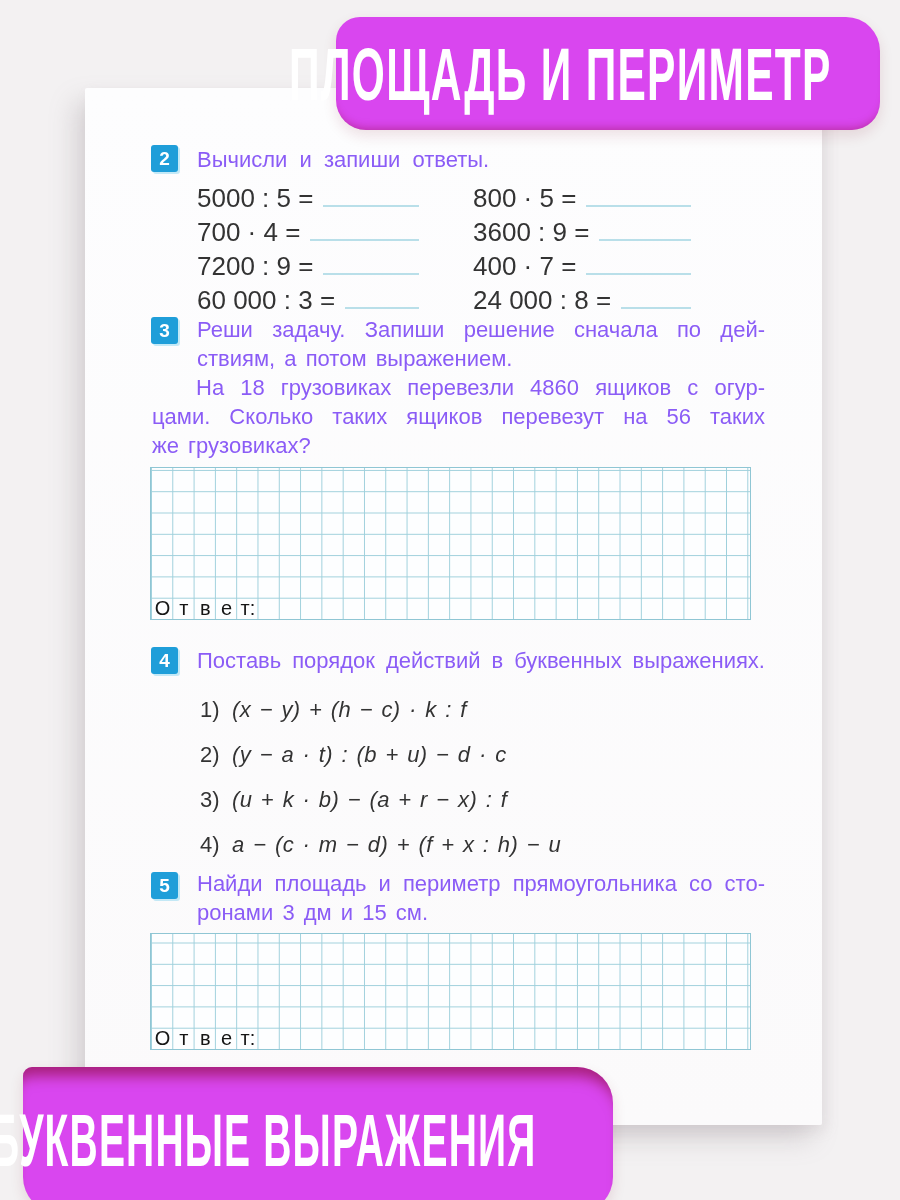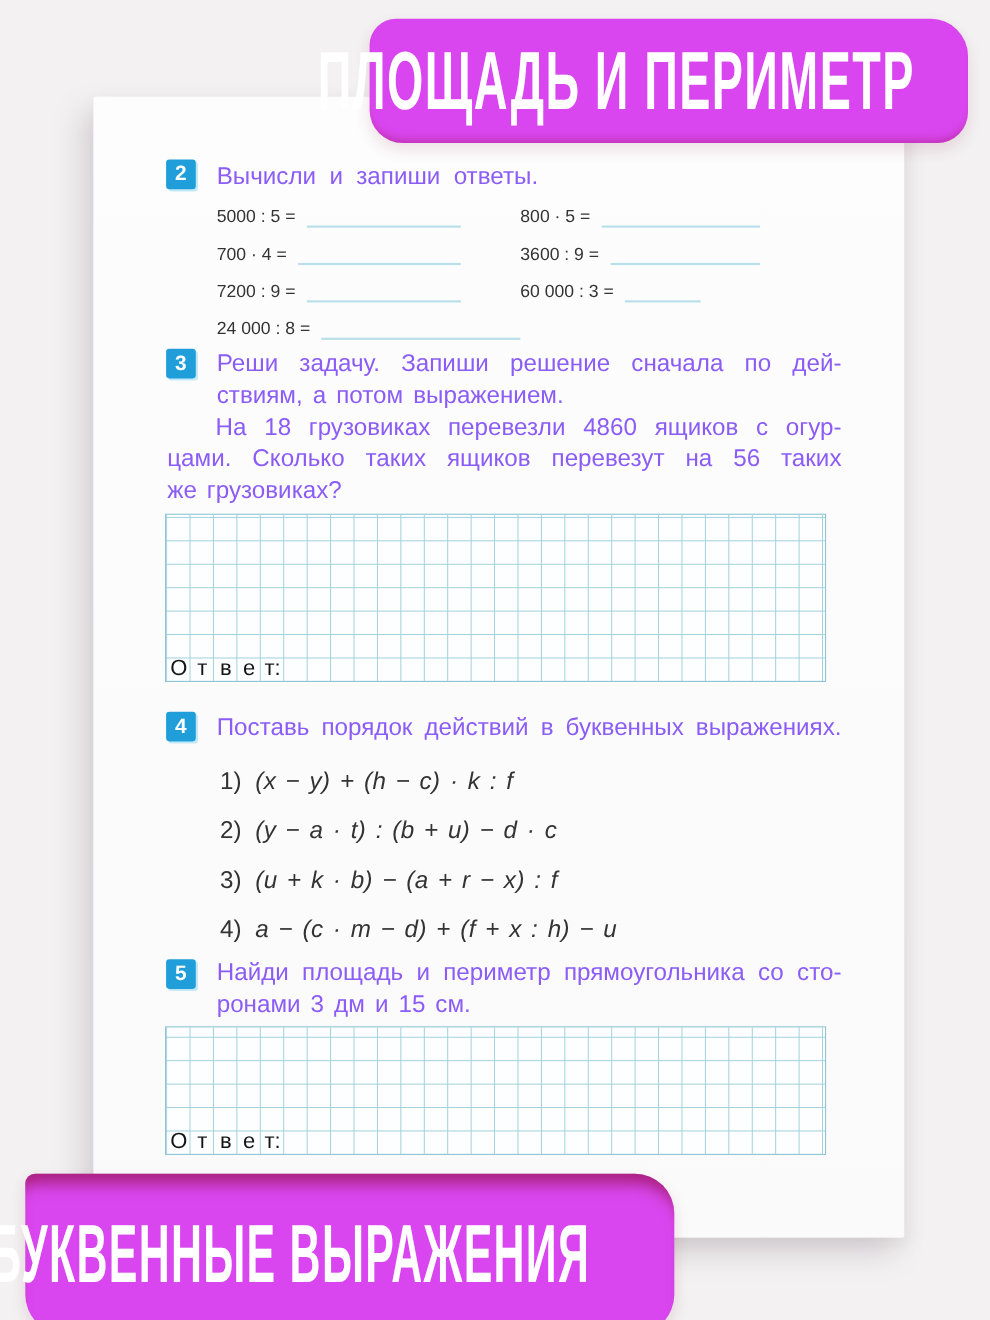--- a/index.html
+++ b/index.html
@@ -60,21 +60,21 @@
   }
   .t2title{left:197px;top:148px;word-spacing:6px;}
 
   
   .t2rows{
     position:absolute;left:197px;top:177px;width:494px;z-index:3;
     display:grid;grid-template-columns:276px 218px;grid-auto-rows:34px;
   }
   .pcell{display:flex;align-items:flex-end;}
   .pcell.pl{padding-right:54px;}
-  .pexpr{font-size:16px;line-height:26px;color:#333;white-space:pre;}
+  .pexpr{font-size:26px;line-height:26px;color:#333;white-space:pre;}
   .blank{flex:1;height:0;border-bottom:2px solid #b9dfe9;margin:0 0 4px 10px;}
 
   .t3l1{left:197px;top:318px;width:568px;}
   .t3l2{left:197px;top:347px;}
   .t3l3{left:196px;top:376px;width:569px;}
   .t3l4{left:152px;top:405px;width:613px;}
   .t3l5{left:152px;top:434px;}
 
   .t4title{left:197px;top:649px;width:568px;}
   .t4item{position:absolute;left:200px;font-size:22px;line-height:24px;color:#333;white-space:nowrap;z-index:3;}
@@ -127,20 +127,24 @@
         <span class="blank"></span>
       </div>
     <div class="pcell">
         <span class="pexpr">3600 : 9 =</span>
         <span class="blank"></span>
       </div>
     <div class="pcell pl">
         <span class="pexpr">7200 : 9 =</span>
         <span class="blank"></span>
       </div>
+    <div class="pcell">
+        <span class="pexpr">400 · 7 =</span>
+        <span class="blank"></span>
+      </div>
     <div class="pcell pl">
         <span class="pexpr">60 000 : 3 =</span>
         <span class="blank"></span>
       </div>
     <div class="pcell">
         <span class="pexpr">24 000 : 8 =</span>
         <span class="blank"></span>
       </div>
   </div>
 

